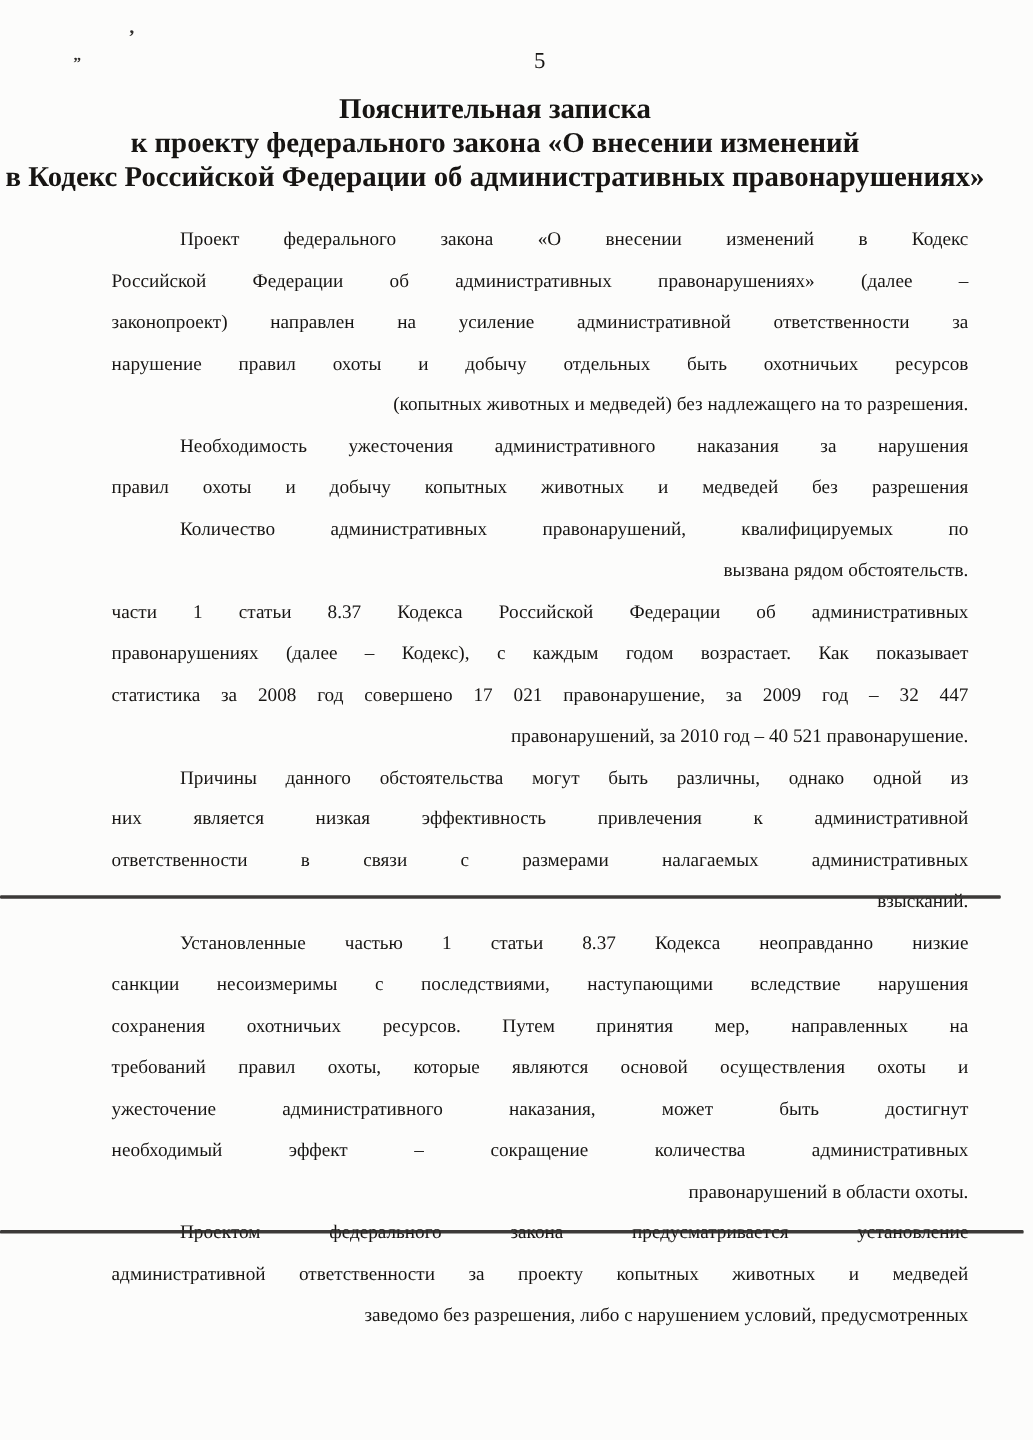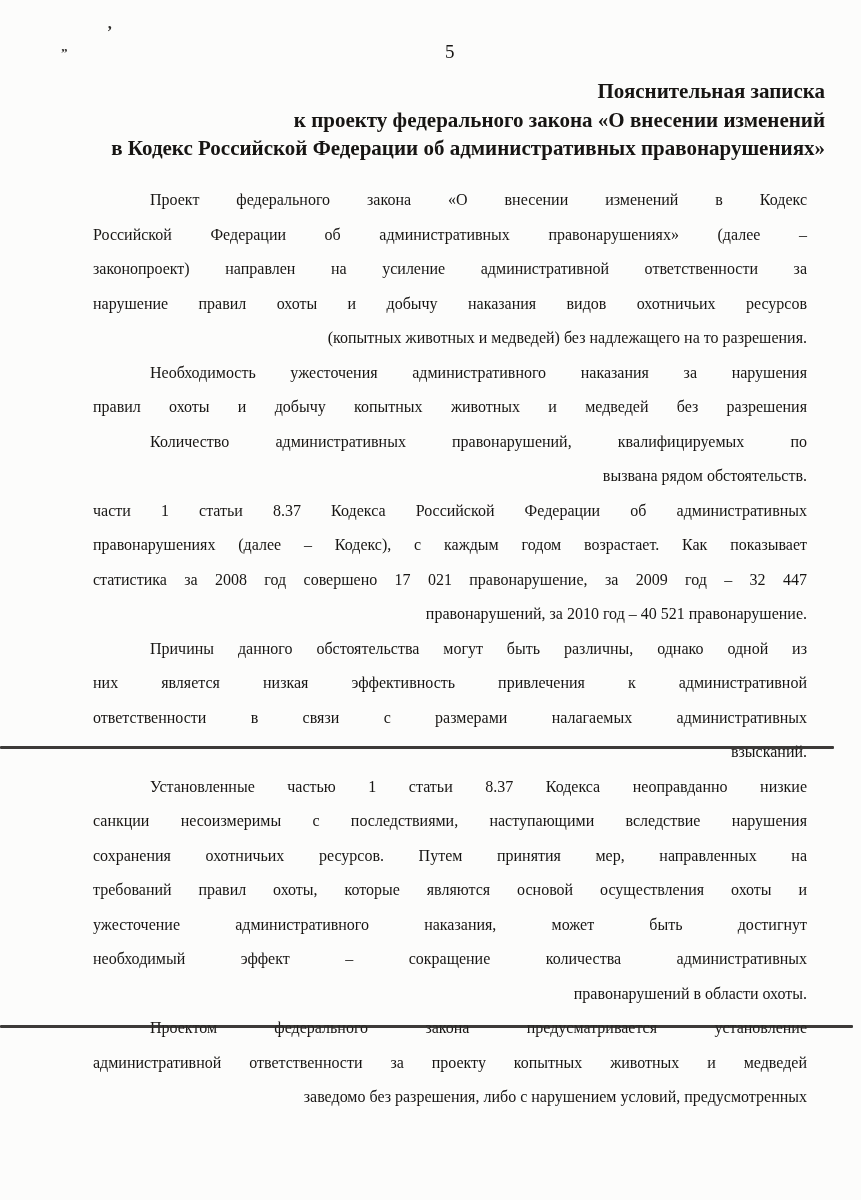--- a/index.html
+++ b/index.html
@@ -25,23 +25,23 @@
     position: absolute;
     top: 41px;
     left: 445px;
     font-size: 19px;
   }
   .doc-title {
     position: absolute;
     top: 77px;
     left: 0;
     width: 825px;
-    text-align: right;
+    text-align: center;
     font-weight: bold;
-    font-size: 21px;
+    font-size: 24px;
     line-height: 28.5px;
   }
   .doc-body {
     position: absolute;
     top: 183px;
     left: 93px;
     width: 714px;
     font-size: 16px;
   }
   .text-line {
@@ -75,21 +75,21 @@
   <div class="doc-title">
     <div>Пояснительная записка</div>
     <div>к проекту федерального закона «О внесении изменений</div>
     <div>в Кодекс Российской Федерации об административных правонарушениях»</div>
   </div>
 
   <div class="doc-body" id="doc-body">
       <div class="text-line indented justified">Проект федерального закона «О внесении изменений в Кодекс</div>
       <div class="text-line justified">Российской Федерации об административных правонарушениях» (далее –</div>
       <div class="text-line justified">законопроект) направлен на усиление административной ответственности за</div>
-      <div class="text-line justified">нарушение правил охоты и добычу наказания видов охотничьих ресурсов</div>
+      <div class="text-line justified">нарушение правил охоты и добычу отдельных быть охотничьих ресурсов</div>
       <div class="text-line">(копытных животных и медведей) без надлежащего на то разрешения.</div>
       <div class="text-line indented justified">Необходимость ужесточения административного наказания за нарушения</div>
       <div class="text-line justified">правил охоты и добычу копытных животных и медведей без разрешения</div>
       <div class="text-line indented justified">Количество административных правонарушений, квалифицируемых по</div>
       <div class="text-line">вызвана рядом обстоятельств.</div>
       <div class="text-line justified">части 1 статьи 8.37 Кодекса Российской Федерации об административных</div>
       <div class="text-line justified">правонарушениях (далее – Кодекс), с каждым годом возрастает. Как показывает</div>
       <div class="text-line justified">статистика за 2008 год совершено 17 021 правонарушение, за 2009 год – 32 447</div>
       <div class="text-line">правонарушений, за 2010 год – 40 521 правонарушение.</div>
       <div class="text-line indented justified">Причины данного обстоятельства могут быть различны, однако одной из</div>

